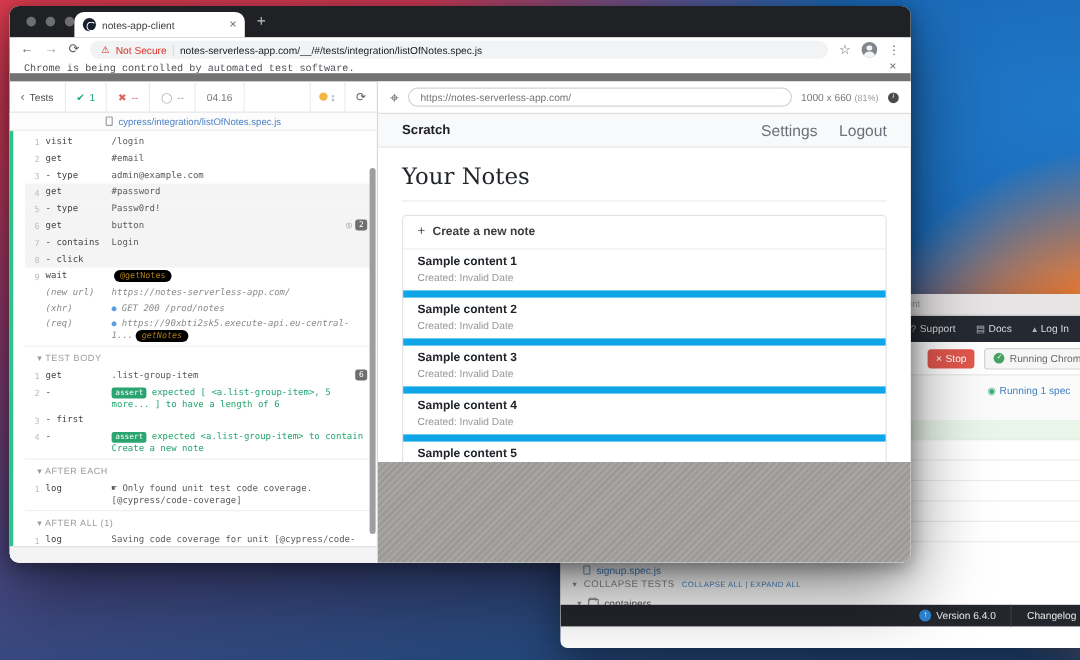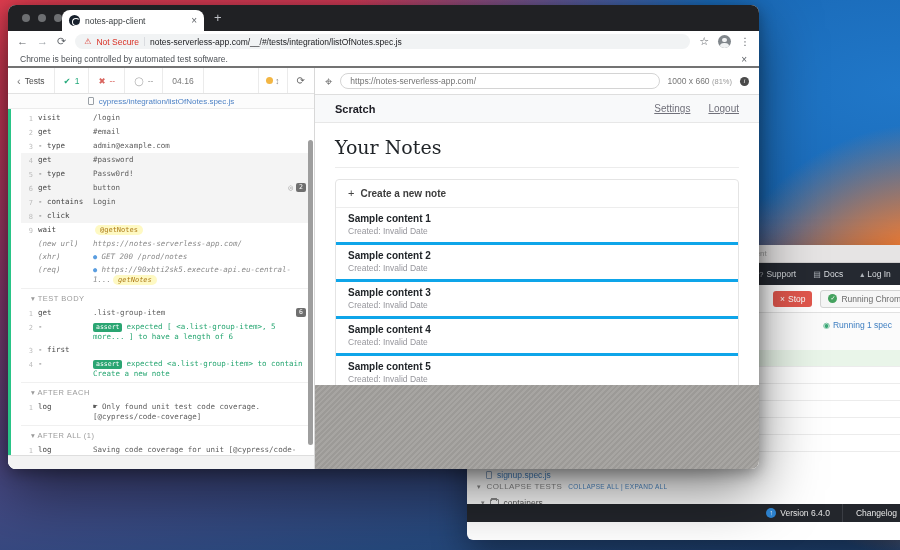--- a/index.html
+++ b/index.html
@@ -64,21 +64,21 @@
   .urlbar { flex:1; height:15px; background:#f1f3f4; border-radius:8px; display:flex; align-items:center; padding:0 9px; gap:5px; overflow:hidden; }
   .warn-ico { color:#d93025; font-size:8px; line-height:1; }
   .sec-label { color:#d93025; font-size:8.5px; white-space:nowrap; }
   .url-div { width:1px; height:9px; background:#dadce0; }
   .url-text { color:#202124; font-size:8.5px; white-space:nowrap; overflow:hidden; }
   .star-ico { color:#5f6368; font-size:11px; }
   .avatar { width:13px; height:13px; border-radius:50%; background:#80868b; position:relative; overflow:hidden; }
   .avatar::before { content:""; position:absolute; left:4.25px; top:2.5px; width:4.5px; height:4.5px; border-radius:50%; background:#f1f3f4; }
   .avatar::after { content:""; position:absolute; left:2.25px; top:8px; width:8.5px; height:6px; border-radius:50% 50% 0 0; background:#f1f3f4; }
   .menu-ico { color:#5f6368; font-size:10px; letter-spacing:0; }
-  .infobar { height:16px; background:#fff; border-bottom:2px solid #737373; display:flex; align-items:center; padding:0 12px; flex-shrink:0; }
+  .infobar { height:16px; background:#fff; border-bottom:7px solid #737373; display:flex; align-items:center; padding:0 12px; flex-shrink:0;font-family:Liberation Mono, monospace; }
   .infobar-text { font-size:8.5px; color:#4d5156; flex:1; }
   .infobar-x { font-size:10px; color:#5f6368; }
 
   
   .runner { flex:1; display:flex; min-height:0; }
   .reporter { width:307px; flex-shrink:0; background:#fff; border-right:1px solid #d8d8d8; display:flex; flex-direction:column; position:relative; }
   .rep-header { height:26px; border-bottom:1px solid #e2e2e2; display:flex; align-items:stretch; font-size:8.5px; color:#595959; flex-shrink:0; }
   .rh-item { display:flex; align-items:center; gap:4px; padding:0 9px; border-right:1px solid #ebebeb; white-space:nowrap; }
   .rh-tests { color:#4a4a4a; }
   .chev { font-size:11px; color:#777; }
@@ -96,21 +96,21 @@
   .spec-path { font-size:8px; color:#4f83c6; white-space:nowrap; }
   .log { flex:1; position:relative; padding:2px 4px 0 13px; overflow:hidden; font-family:"DejaVu Sans Mono",monospace; }
   .log::before { content:""; position:absolute; left:0; top:0; bottom:0; width:3px; background:#29c487; }
   .lrow { display:flex; align-items:flex-start; padding:1.5px 4px 1.5px 0; line-height:10px; }
   .lrow.alt { background:#f4f4f4; }
   .ln { width:17px; text-align:right; color:#bcbcbc; font-size:7px; flex-shrink:0; padding-right:5px; padding-top:1px; }
   .lname { width:55px; flex-shrink:0; color:#454545; font-size:7.5px; }
   .lname.meta, .lmsg.meta { font-style:italic; color:#8a8a8a; }
   .lmsg { flex:1; color:#5c5c5c; font-size:7.5px; word-break:break-word; }
   .bluedot { color:#5b9ee0; font-size:7px; }
-  .pill { display:inline-block; background:#fef9c3; color:#ad7b18; border-radius:7px; padding:0 5px; font-size:7px; line-height:10px; margin-left:2px; white-space:nowrap; }
+  .pill { display:inline-block; background:#000000; color:#ad7b18; border-radius:7px; padding:0 5px; font-size:7px; line-height:10px; margin-left:2px; white-space:nowrap; }
   .licons { margin-left:auto; display:flex; align-items:center; gap:3px; padding-left:4px; }
   .eye { color:#a0a0a0; font-size:8px; line-height:9px; }
   .nbadge { background:#6f6f6f; color:#fff; border-radius:2px; font-size:6.5px; line-height:9px; padding:0 3px; }
   .abadge { display:inline-block; background:#2aa572; color:#fff; border-radius:2px; font-size:6.5px; line-height:9px; padding:0 3px; margin-right:4px; }
   .amsg { color:#26a671; }
   .lsection { color:#9b9b9b; font-size:7.5px; letter-spacing:.5px; padding:5px 0 3px 10px; font-family:"Liberation Sans",sans-serif; border-top:1px solid #f0f0f0; margin-top:2px; }
   .rep-footer { height:14px; background:#f3f3f3; border-top:1px solid #dedede; flex-shrink:0; }
   .rep-scrollthumb { position:absolute; right:1px; top:72px; width:5px; height:305px; background:#9e9e9e; border-radius:3px; z-index:2; }
 
   
@@ -119,28 +119,28 @@
   .crosshair { color:#6f6f6f; font-size:13px; line-height:1; }
   .aut-url { flex:1; height:16px; border:1px solid #d4d4d4; border-radius:10px; font-size:8.5px; color:#737373; line-height:14px; padding:0 9px; white-space:nowrap; overflow:hidden; }
   .aut-size { font-size:8.5px; color:#777; white-space:nowrap; }
   .aut-scale { font-size:7.5px; color:#9a9a9a; }
   .info-ico { width:9px; height:9px; background:#4a4a4a; border-radius:50%; color:#fff; font-size:6px; line-height:9px; text-align:center; font-style:italic; flex-shrink:0; }
   .aut-body { flex:1; position:relative; background:repeating-linear-gradient(135deg,#a7a5a2 0 2px,#9c9a97 2px 4px); }
   .app { position:absolute; left:0; top:0; right:0; height:290px; background:#fff; overflow:hidden; }
   .app-nav { height:28px; background:#f8f9fa; border-bottom:1px solid #e7e7e7; display:flex; align-items:center; padding:0 20px; }
   .brand { font-size:11px; font-weight:bold; color:#1d1d24; }
   .app-links { margin-left:auto; display:flex; gap:18px; }
-  .app-link { font-size:10px; color:#70707a;text-decoration:underline; }
+  .app-link { font-size:13px; color:#70707a; }
   .app-main { padding:0 20px; }
   .notes-h1 { font-family:"DejaVu Serif",serif; font-weight:normal; font-size:19px; color:#212529; margin:13px 0 9px; }
   .app-hr { border:none; border-top:1px solid #ececec; }
   .card { border:1px solid #e4e4e4; border-radius:4px; margin-top:11px; background:#fff; }
   .create-row { padding:8px 12px; font-size:10px; font-weight:bold; color:#3d3d3d; border-bottom:1px solid #ededed; display:flex; align-items:center; gap:6px; }
   .plus { font-size:11px; font-weight:normal; color:#444; line-height:1; }
-  .note-row { padding:5px 12px 6px; border-bottom:3px solid #0ea5e9; }
+  .note-row { padding:5px 12px 6px; border-bottom:6px solid #0ea5e9; }
   .note-row:last-child { border-bottom:none; }
   .note-title { font-size:10px; font-weight:bold; color:#212529; }
   .note-date { font-size:8.5px; color:#96969c; margin-top:2px; }
 </style>
 </head>
 <body>
 
 <div class="desktop">
 
   <div class="backwin">

